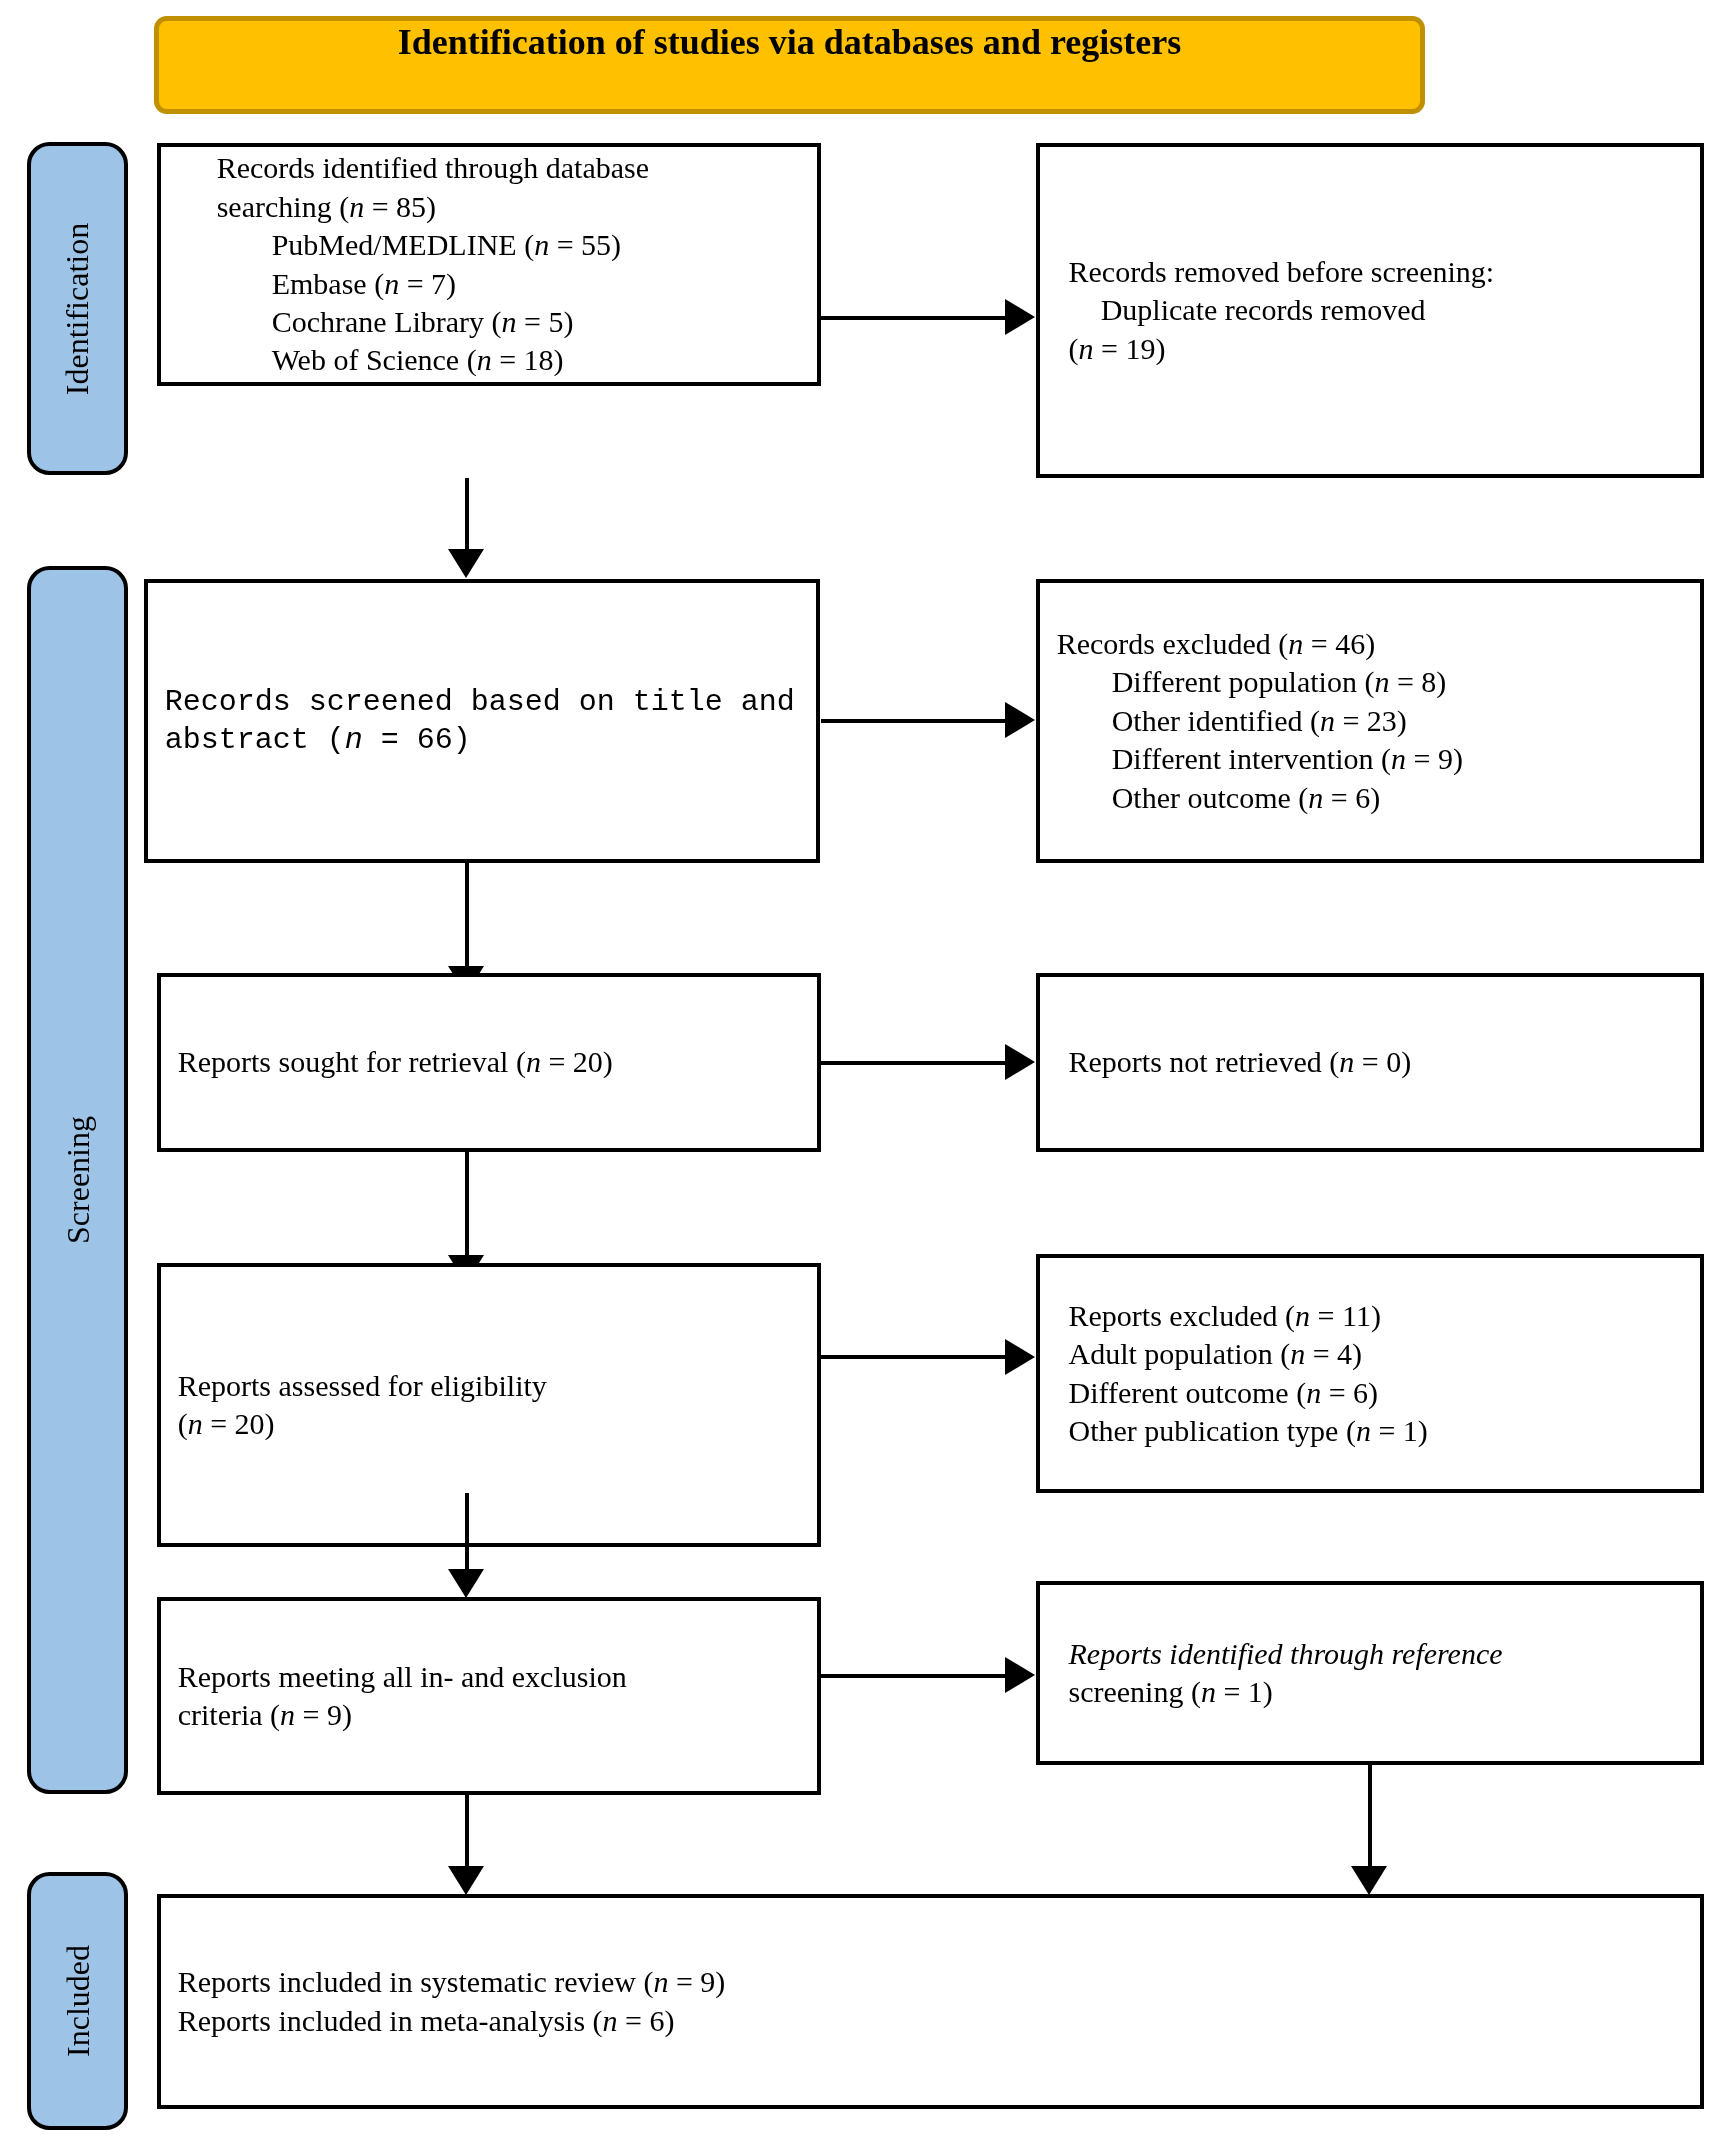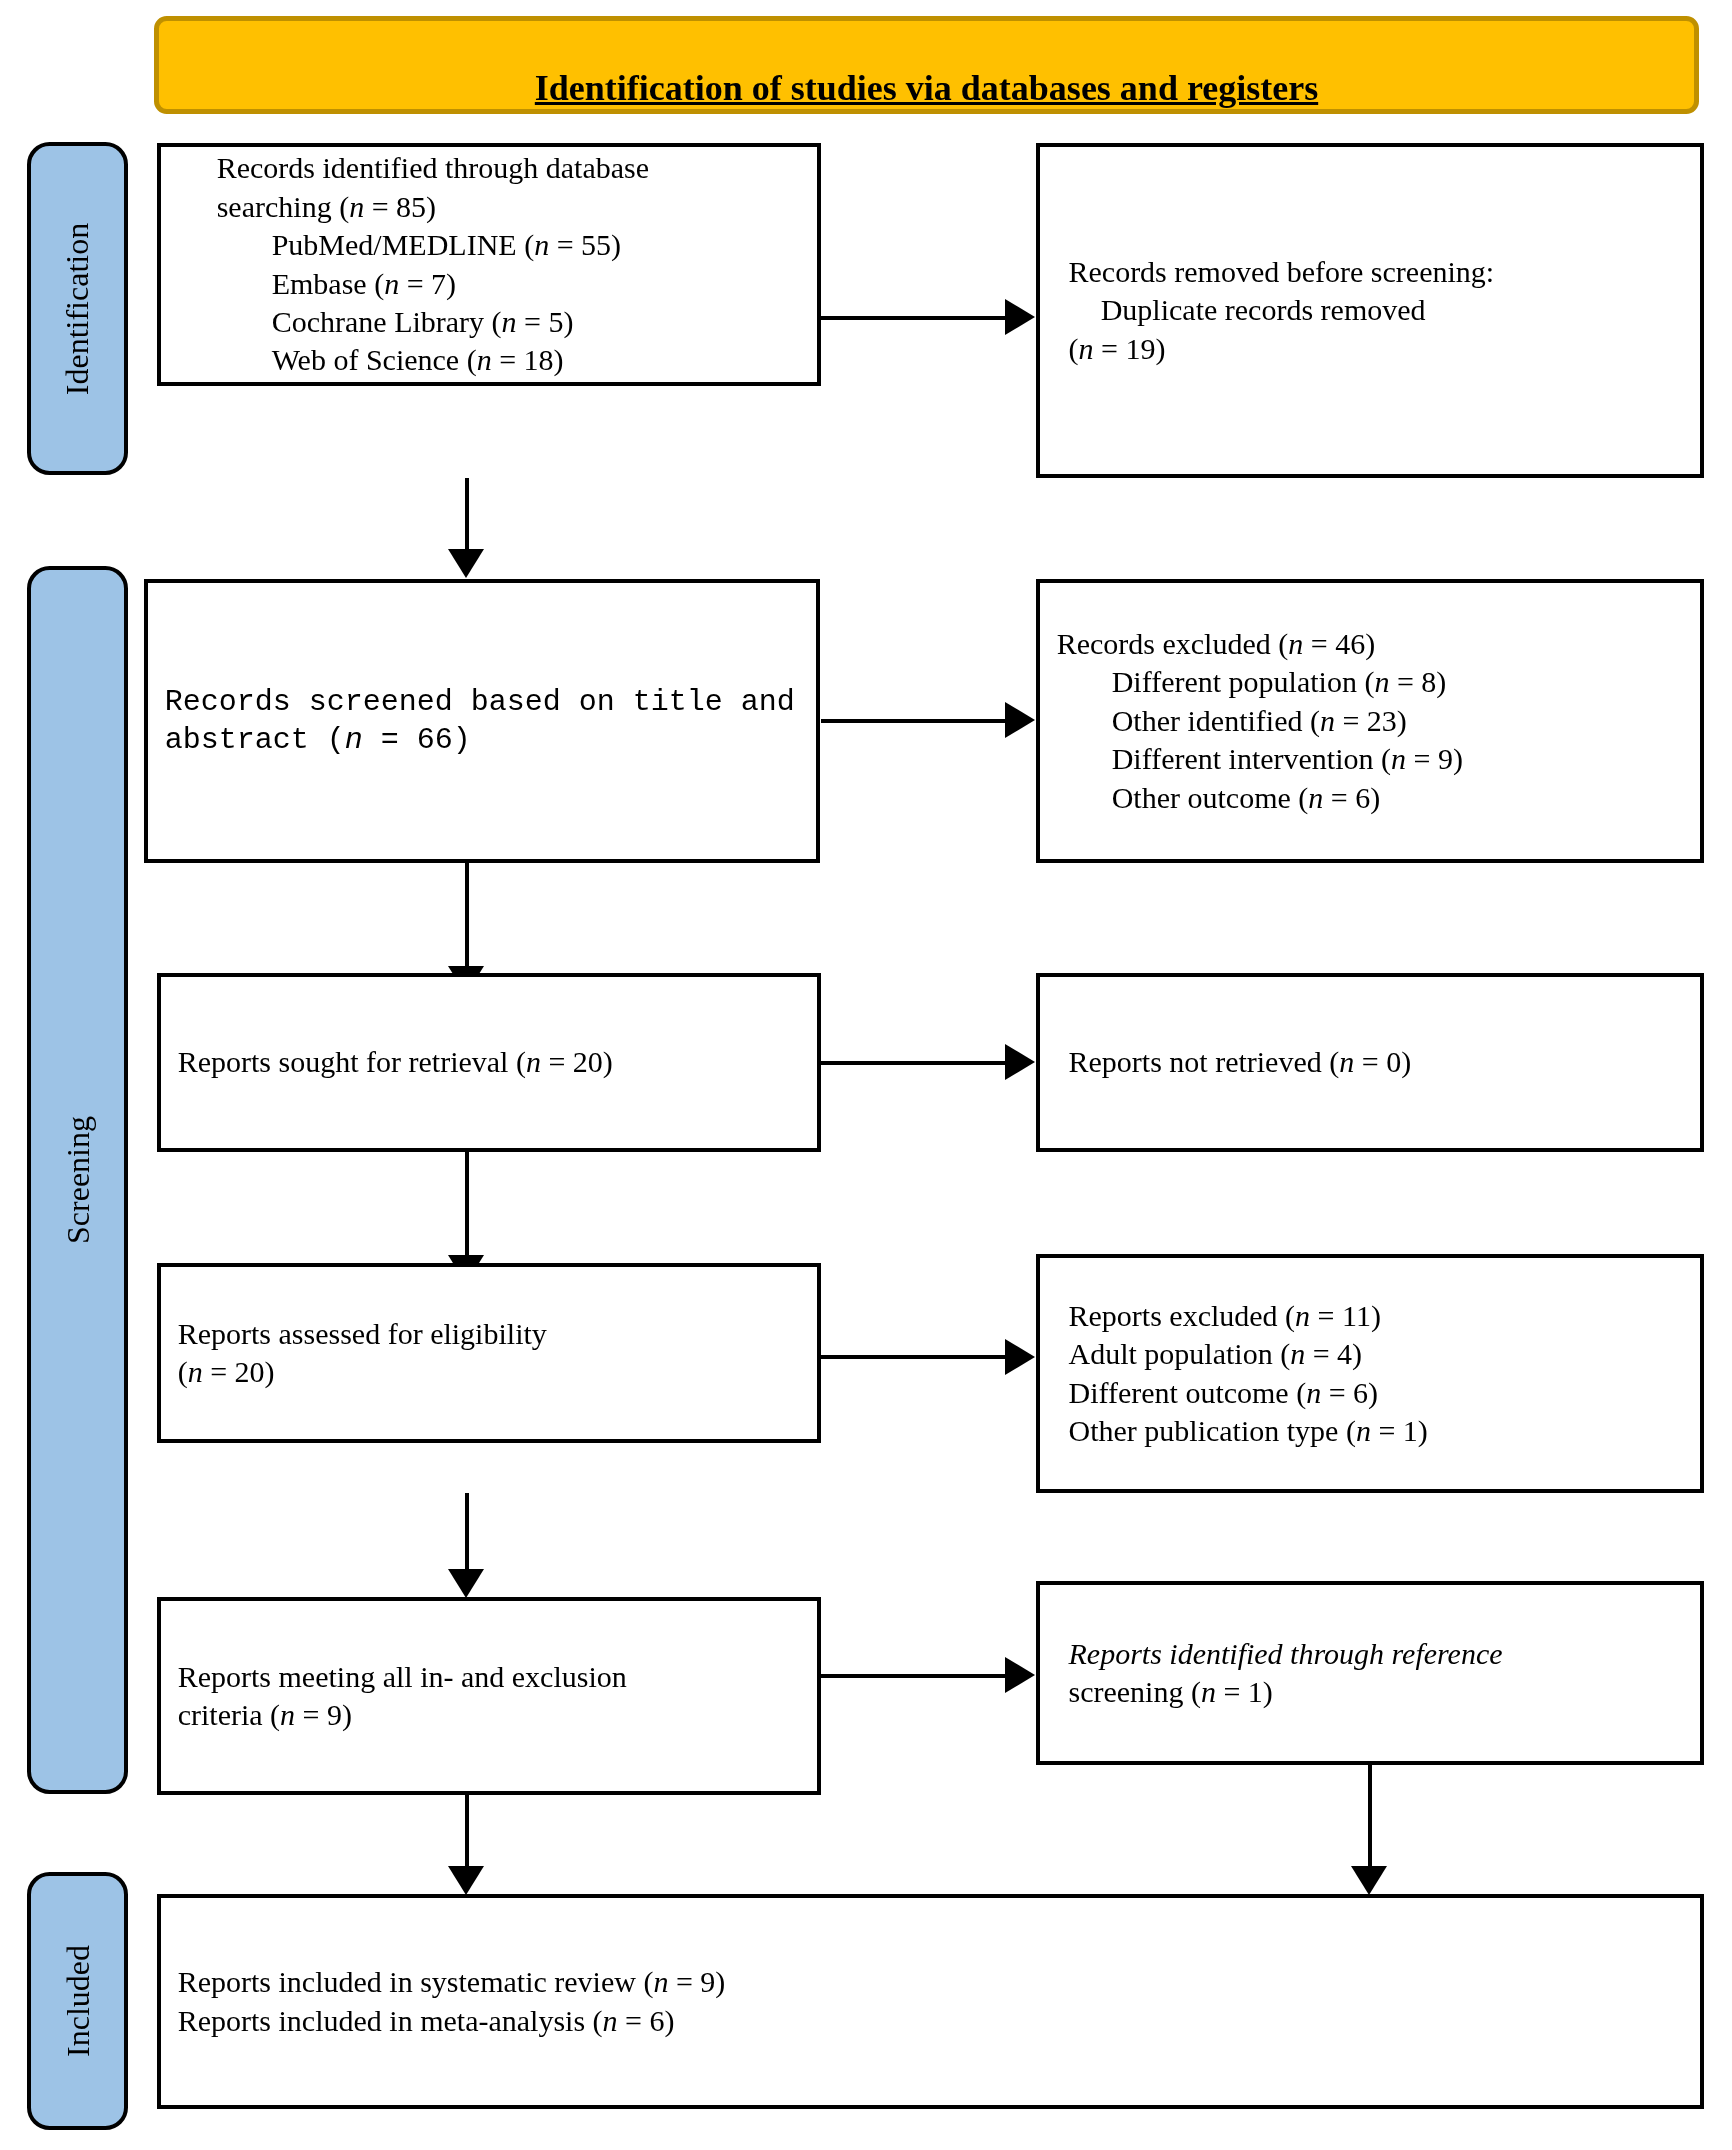--- a/index.html
+++ b/index.html
@@ -14,30 +14,29 @@
     background: #ffffff;
     font-family: "Liberation Serif", "DejaVu Serif", serif;
     overflow: hidden;
   }
 
   
   .header-banner {
     position: absolute;
     left: 154px;
     top: 15.7px;
-    width: 1545px;
+    width: 1271px;
     height: 98px;
     box-sizing: border-box;
     background: #FFC000;
     border: 5.4px solid #BF9000;
     border-radius: 12.7px;
     display: flex;
-    align-items: flex-end;
+    align-items: flex-start;
     justify-content: center;
-    text-decoration: underline;
   }
   .header-banner .title {
     font-size: 36px;
     font-weight: bold;
     color: #000000;
     letter-spacing: 0px;
     white-space: nowrap;
   }
 
   
@@ -191,21 +190,21 @@
 
   <div class="box" style="left:1036px; top:973px; width:668px; height:179px;">
     <div class="lines">
       <div class="line" style="padding-left:11.8px;"><span>Reports not retrieved (</span><span class="ital">n</span><span> = 0)</span></div>
     </div>
   </div>
 
   <div class="v-line" style="left:465px; top:1152px; height:107px;"></div>
   <div class="v-arrow" style="left:448px; top:1255px;"></div>
 
-  <div class="box" style="left:157px; top:1263px; width:664px; height:180px;">
+  <div class="box" style="left:157px; top:1263px; width:664px; height:284px;">
     <div class="lines">
       <div class="line">Reports assessed for eligibility</div>
       <div class="line"><span>(</span><span class="ital">n</span><span> = 20)</span></div>
     </div>
   </div>
 
   <div class="h-line" style="left:821px; top:1355px; width:185px;"></div>
   <div class="h-arrow" style="left:1005px; top:1339px;"></div>
 
   <div class="box" style="left:1036px; top:1254px; width:668px; height:239px;">

